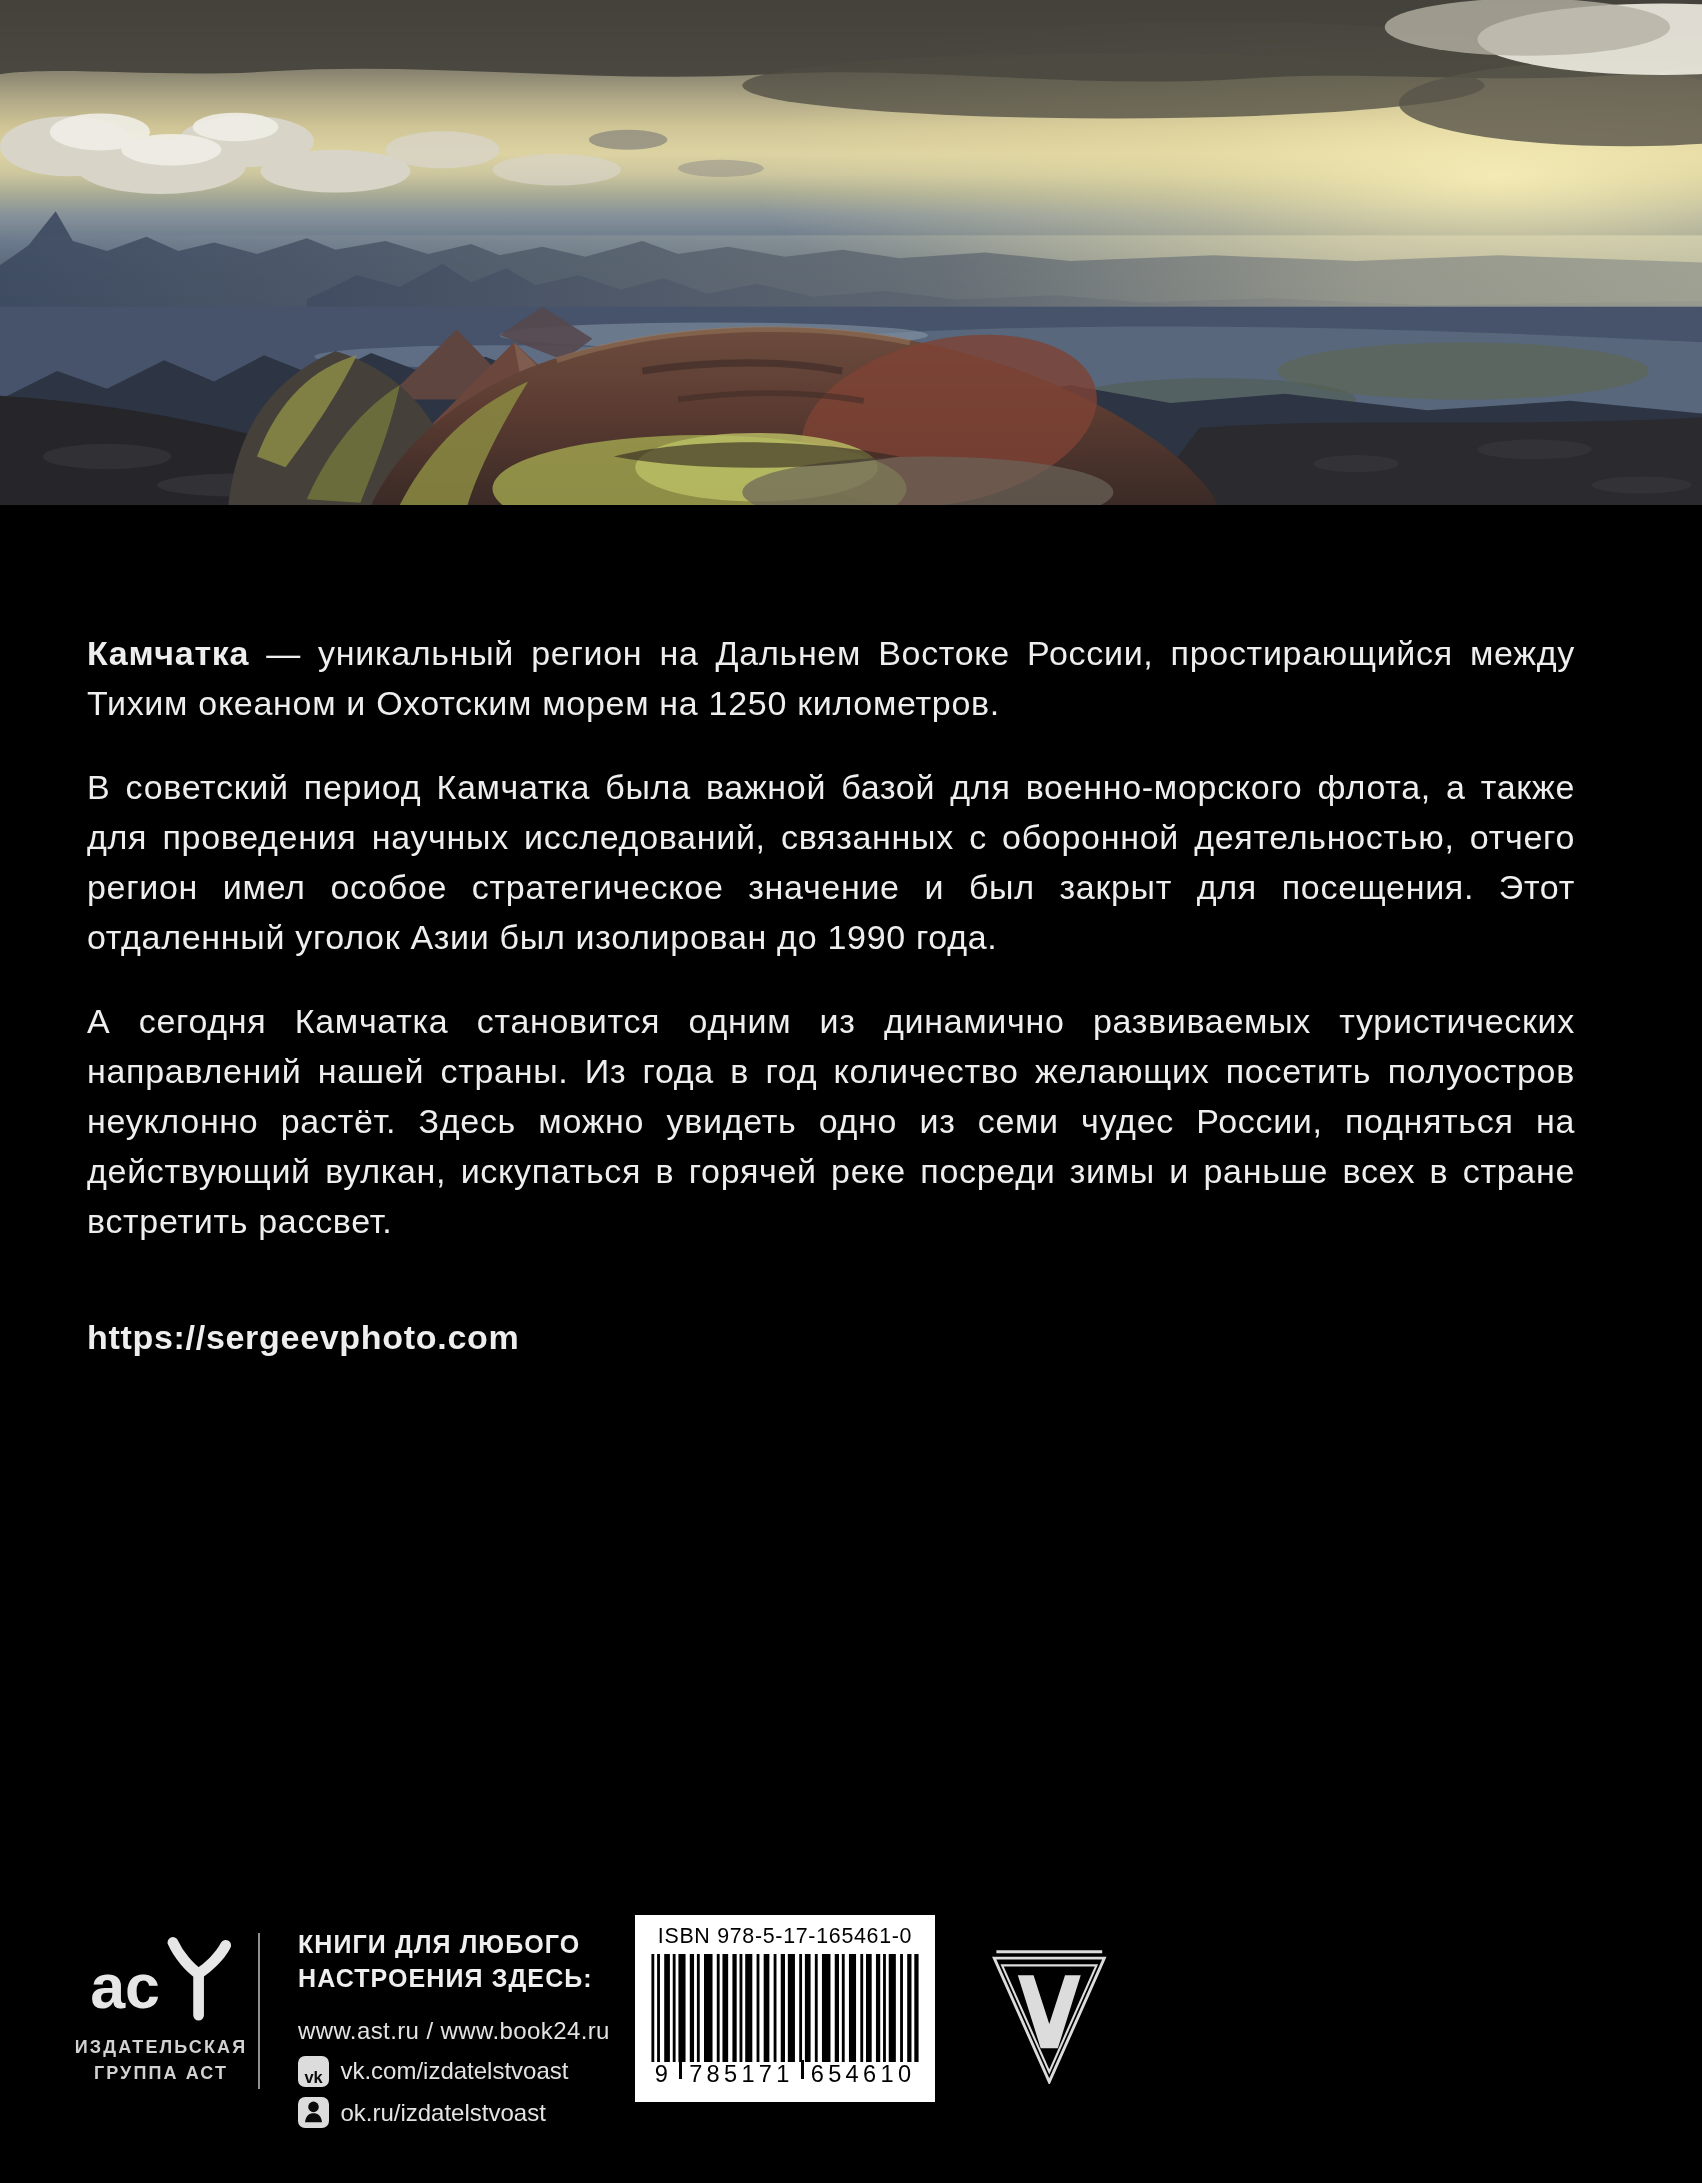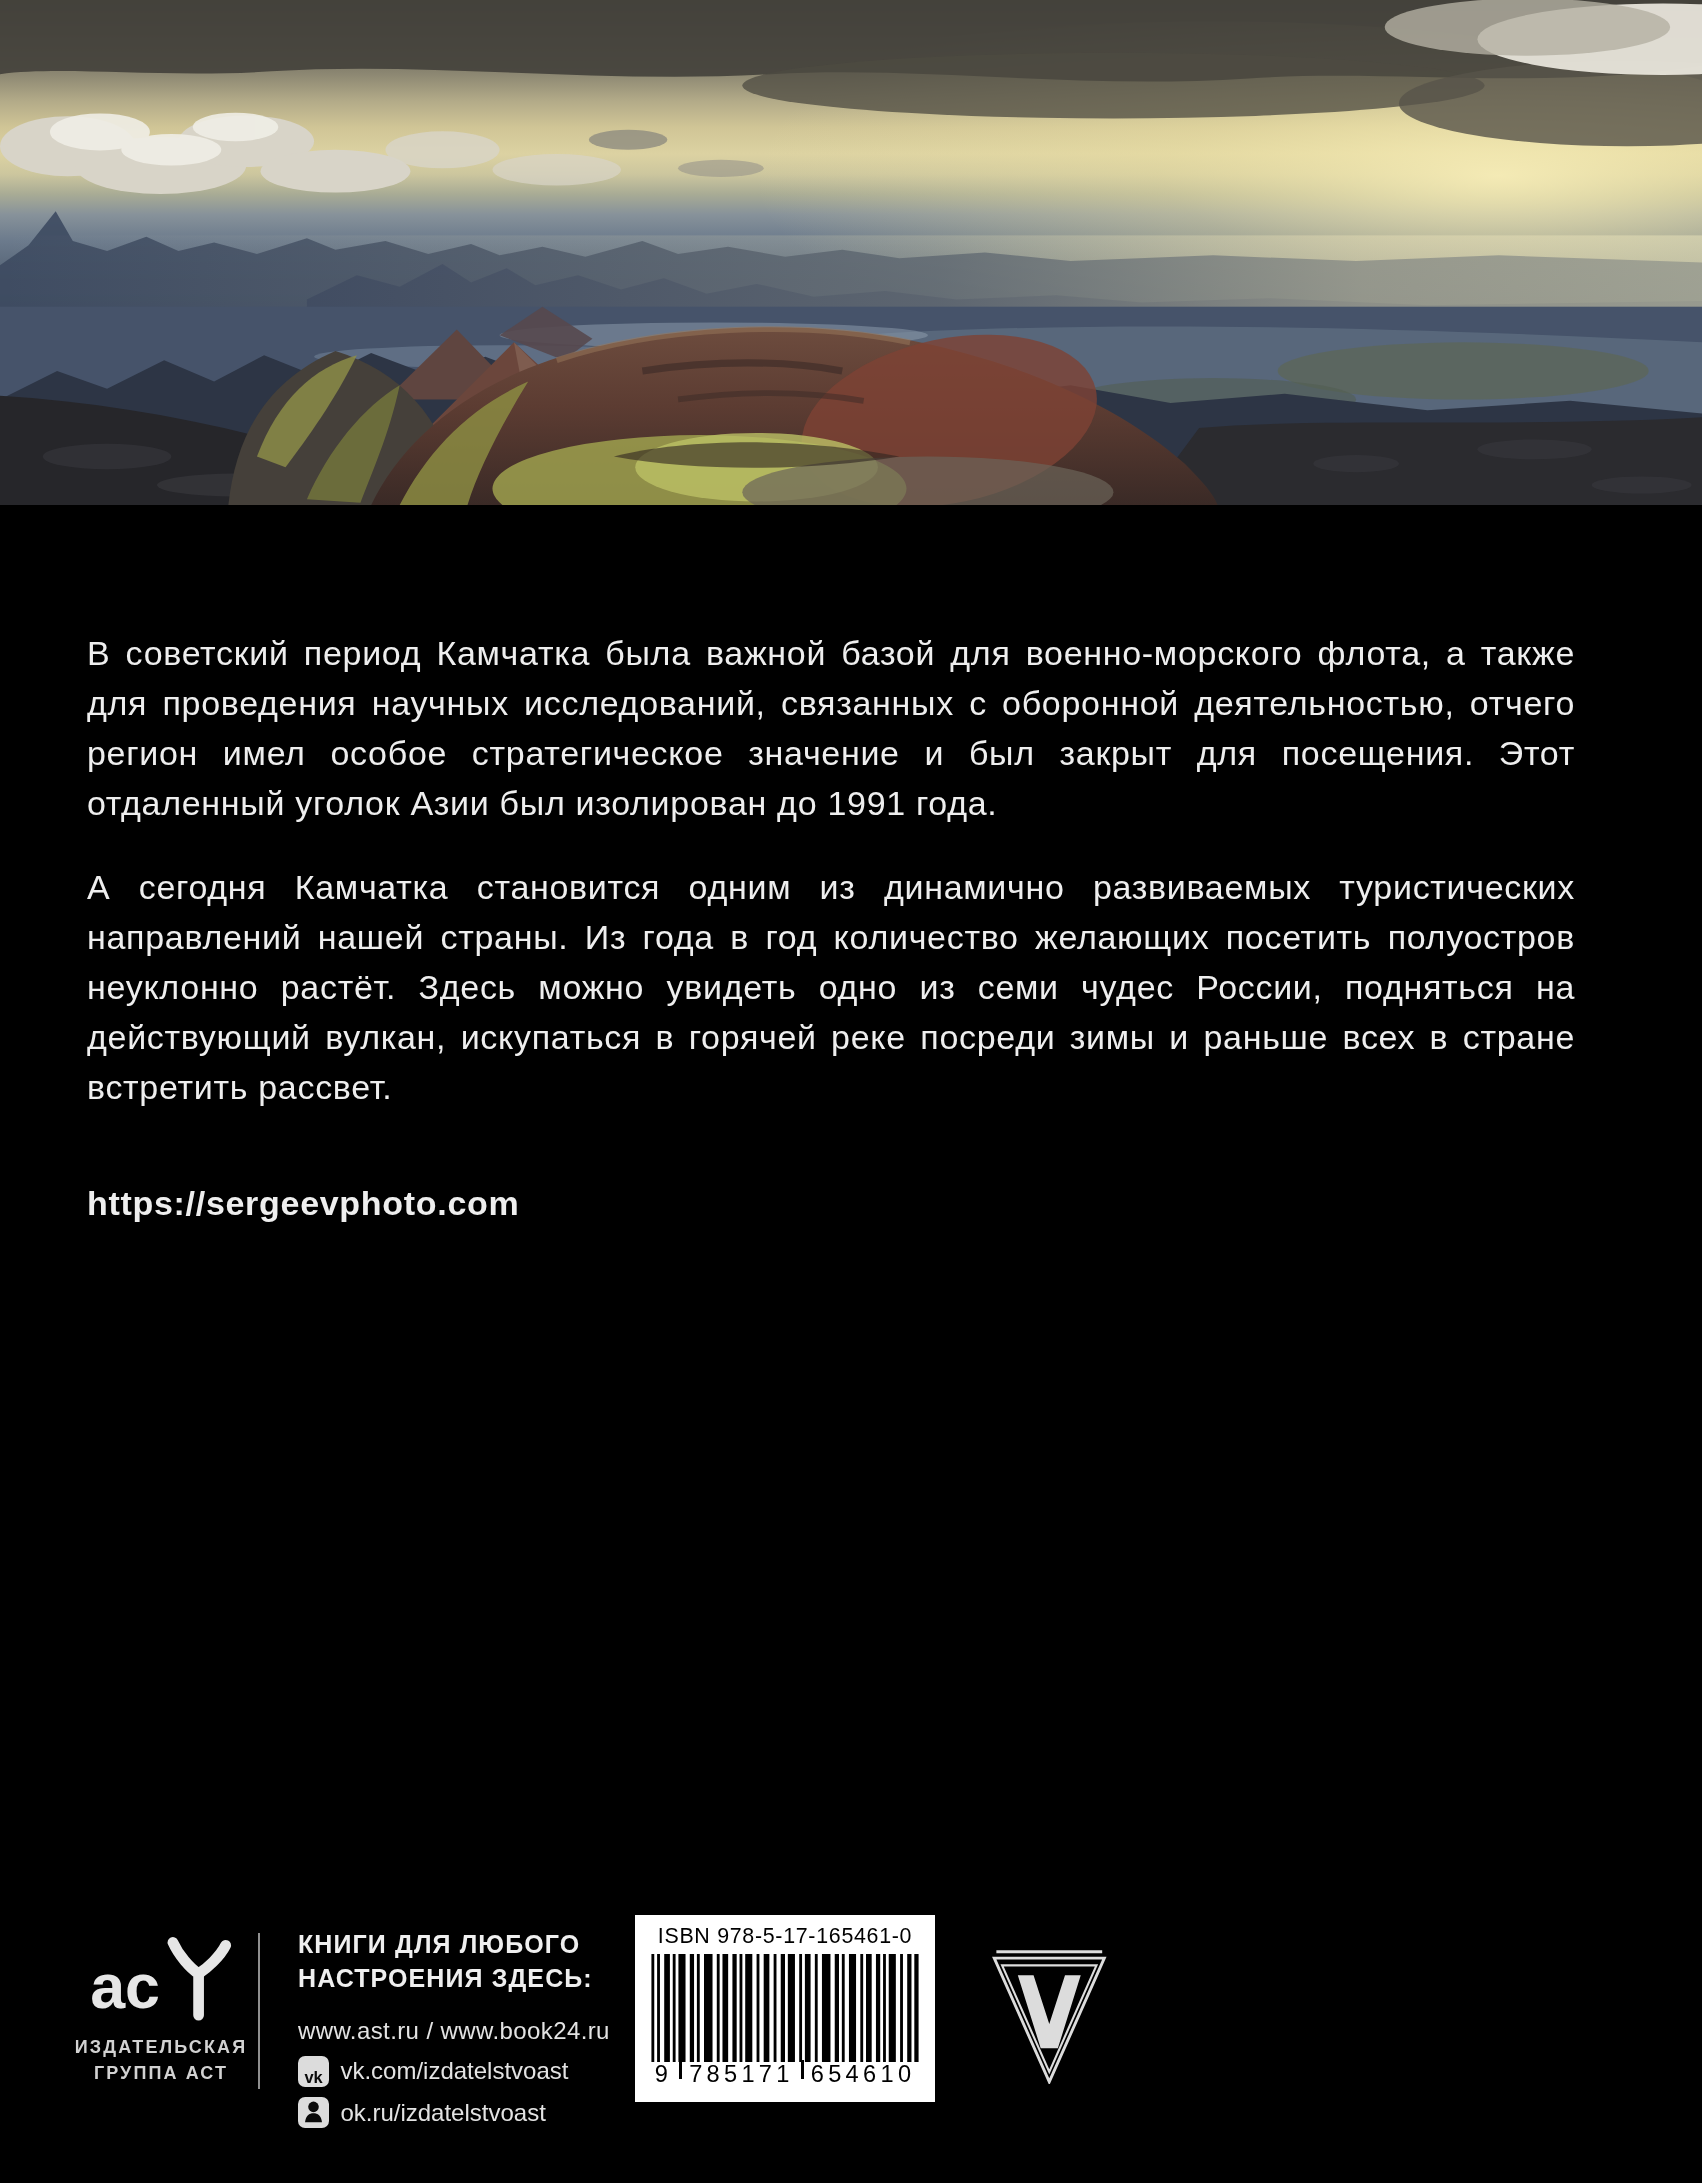--- a/index.html
+++ b/index.html
@@ -145,21 +145,22 @@
       <path d="M780 505 C920 458 1120 448 1275 480" stroke="#9a7a5c" stroke-width="8" fill="none" opacity="0.5"></path>
       <path d="M560 708 C600 630 660 570 740 535 C700 600 670 660 655 708 Z" fill="#8b8b42" opacity="0.85"></path>
       <ellipse cx="980" cy="685" rx="290" ry="75" fill="#9da04e" opacity="0.85"></ellipse>
       <ellipse cx="1060" cy="655" rx="170" ry="48" fill="#bcc065" opacity="0.8"></ellipse>
       <ellipse cx="1300" cy="690" rx="260" ry="50" fill="#6b6458" opacity="0.7"></ellipse>
       <path d="M860 640 C960 615 1120 612 1260 640 C1140 660 980 662 860 640 Z" fill="#2f2420" opacity="0.6"></path>
     </svg>
   </div>
 
   <div class="description">
-    <p>В советский период Камчатка была важной базой для военно-морского флота, а также для проведения научных исследований, связанных с оборонной деятельностью, отчего регион имел особое стратегическое значение и был закрыт для посещения. Этот отдаленный уголок Азии был изолирован до 1991 года.</p>
+    <p><span class="lead">Камчатка</span> <span>— уникальный регион на Дальнем Востоке России, простирающийся между Тихим океаном и Охотским морем на 1250 километров.</span></p>
+    <p>В советский период Камчатка была важной базой для военно-морского флота, а также для проведения научных исследований, связанных с оборонной деятельностью, отчего регион имел особое стратегическое значение и был закрыт для посещения. Этот отдаленный уголок Азии был изолирован до 1990 года.</p>
     <p>А сегодня Камчатка становится одним из динамично развиваемых туристических направлений нашей страны. Из года в год количество желающих посетить полуостров неуклонно растёт. Здесь можно увидеть одно из семи чудес России, подняться на действующий вулкан, искупаться в горячей реке посреди зимы и раньше всех в стране встретить рассвет.</p>
     <div class="website">https://sergeevphoto.com</div>
   </div>
 
   <div class="ast-block">
     <svg width="143" height="107" viewBox="0 0 200 150">
       <text x="0" y="122" font-size="88" font-weight="700" fill="#e6e6e6" font-family="Liberation Sans, sans-serif">ас</text>
       <path d="M152 132 L152 72 M152 74 C140 66 124 48 116 30 M152 74 C164 66 182 50 190 34" stroke="#e6e6e6" stroke-width="15" fill="none" stroke-linecap="round" stroke-linejoin="round"></path>
     </svg>
     <div class="ast-caption">

